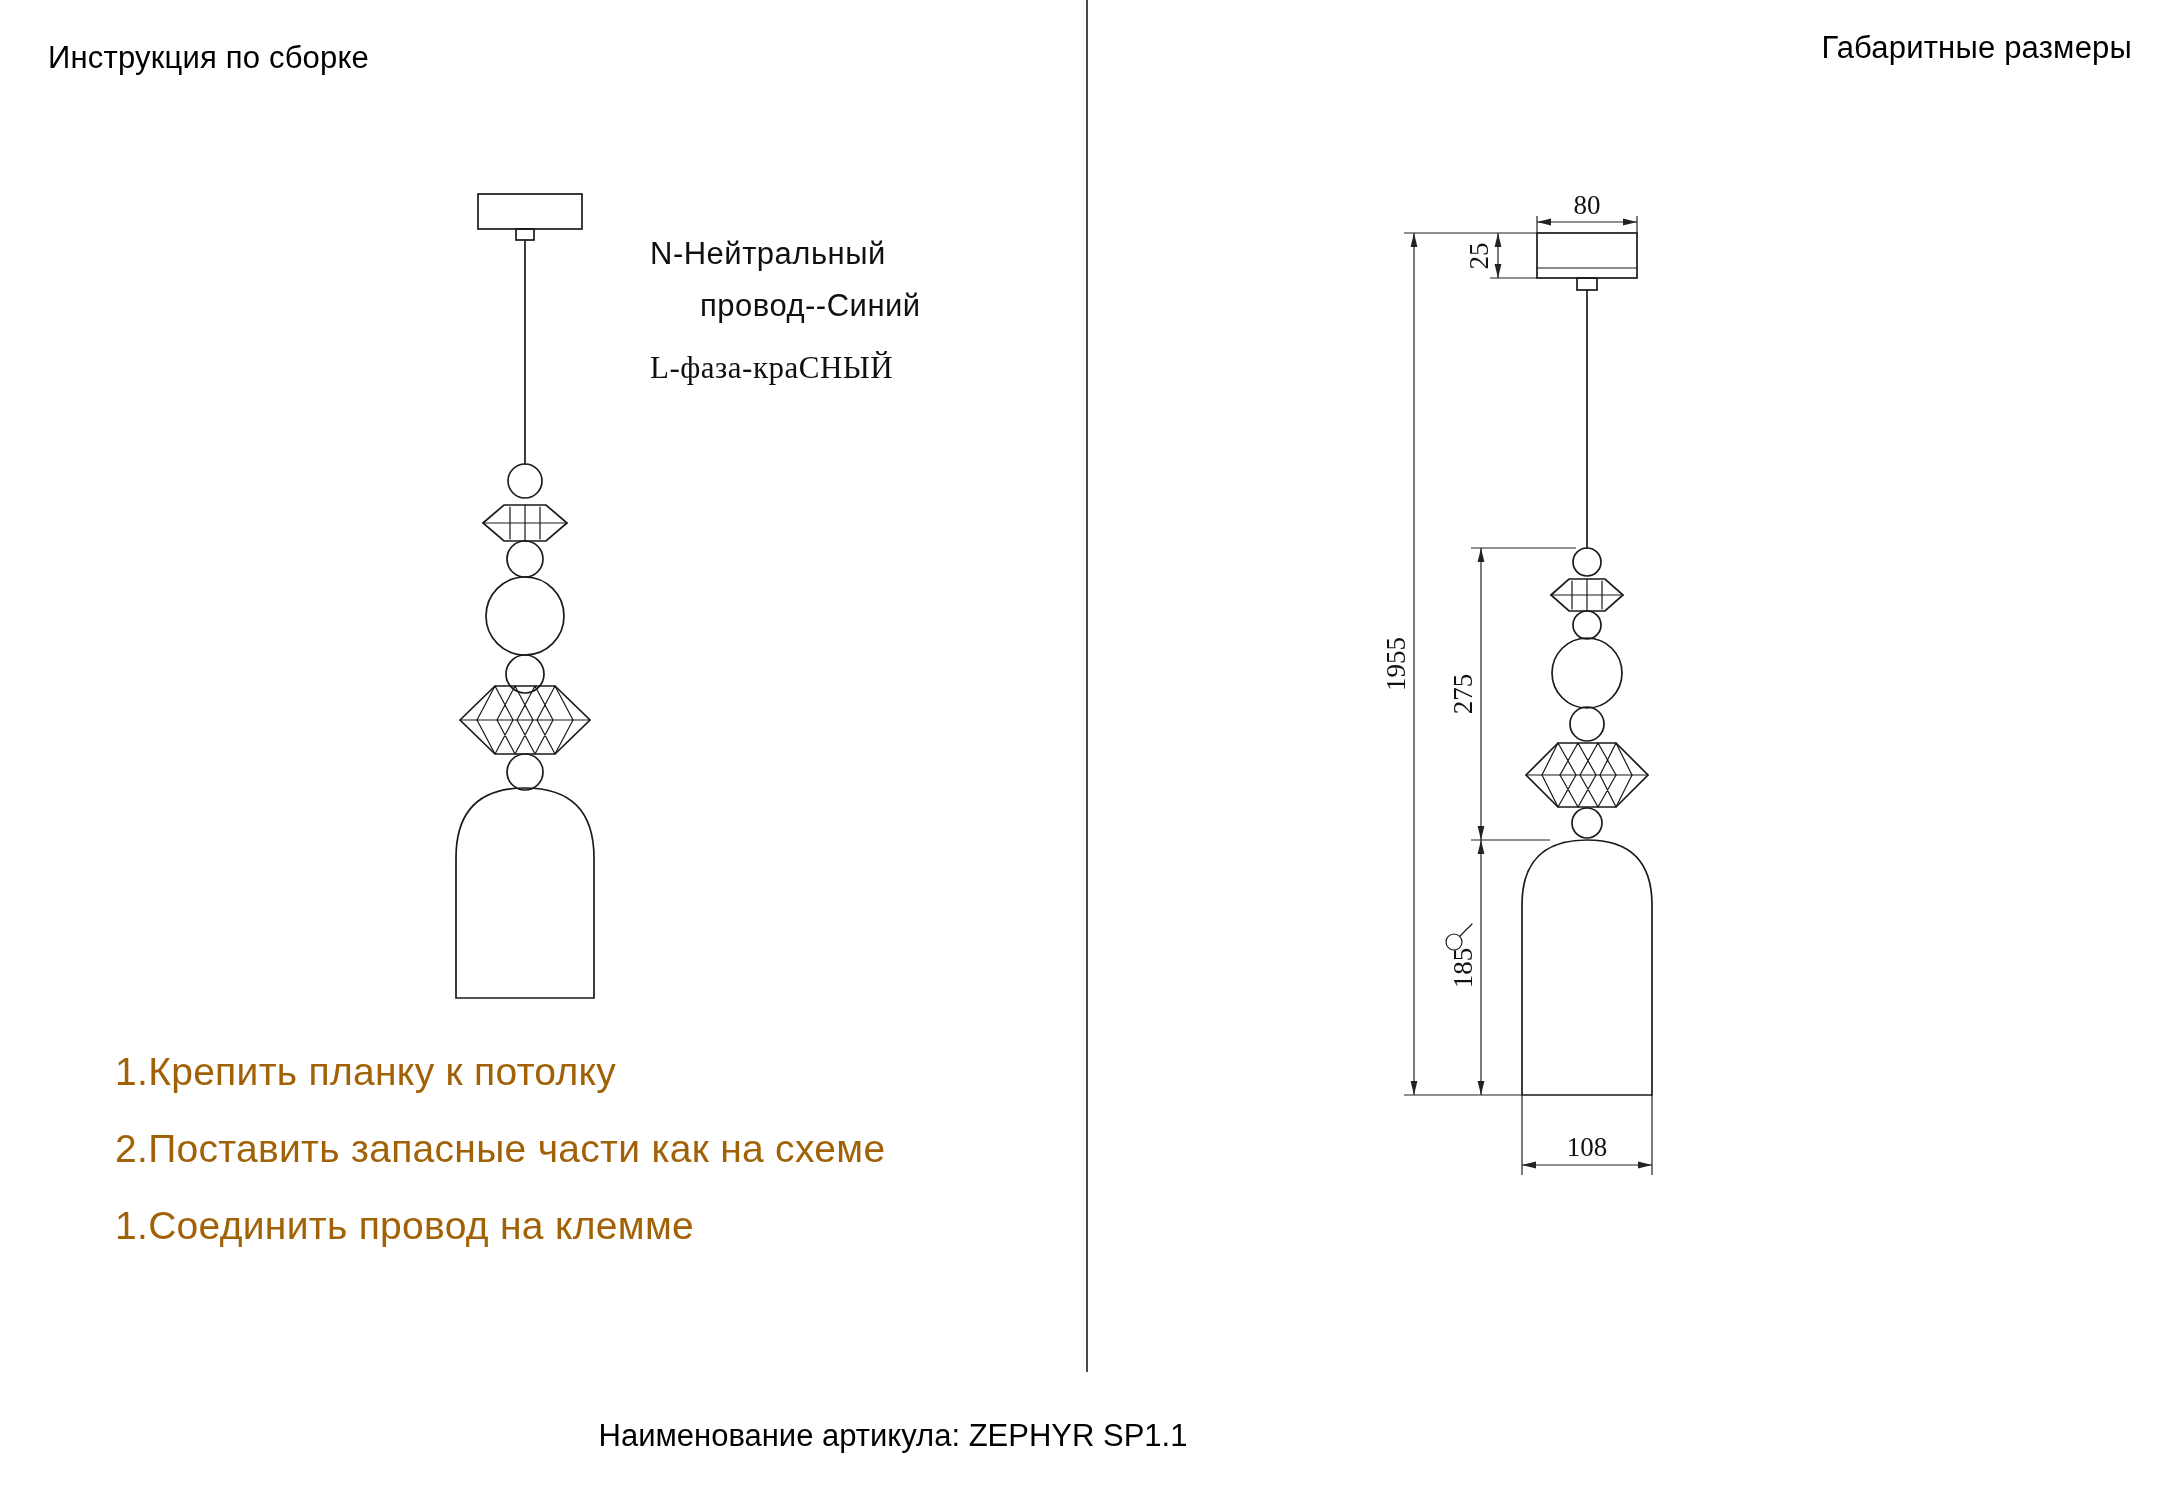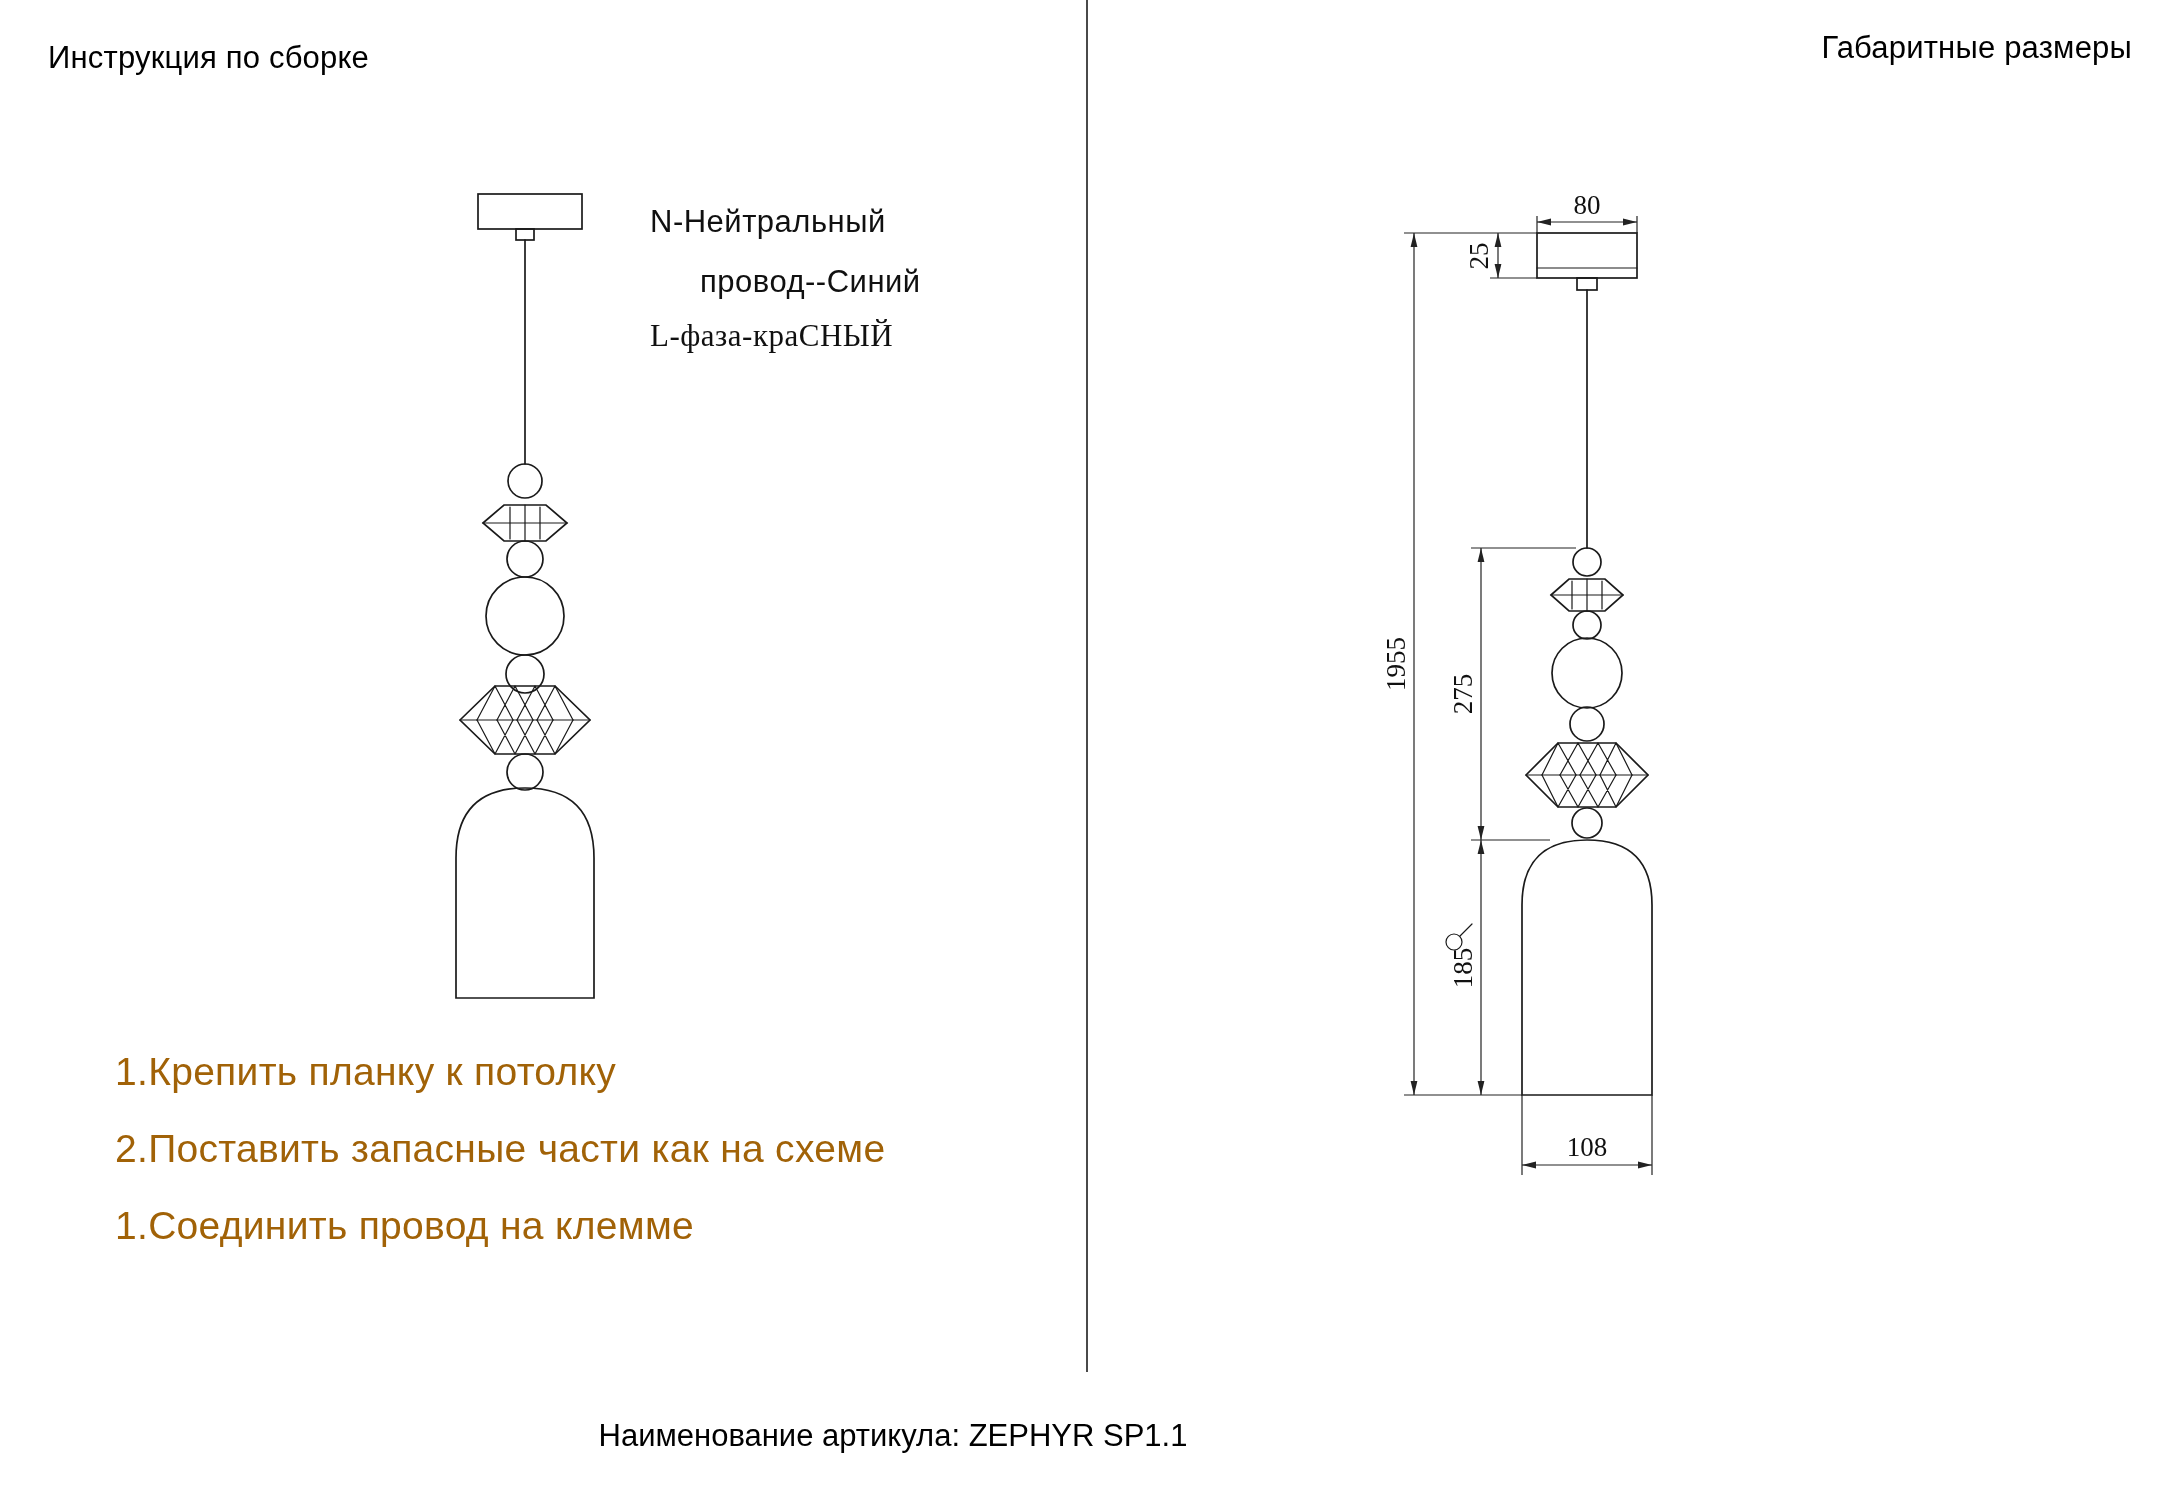--- a/index.html
+++ b/index.html
@@ -5,23 +5,23 @@
   * { margin:0; padding:0; box-sizing:border-box; }
   html,body { background:#ffffff; }
   body {
     width:2174px; height:1500px; position:relative; overflow:hidden;
     font-family:"Liberation Sans", sans-serif; color:#111;
   }
   .divider { position:absolute; left:1086px; top:0; width:2px; height:1372px; background:#4a4a4a; }
   .panel-title { position:absolute; font-size:31px; color:#000; letter-spacing:0.2px; }
   .left-title { left:36px; top:40px;margin-left:12px; }
   .right-title { right:42px; top:30px; }
-  .wire-label { position:absolute; font-size:31px; color:#101010; letter-spacing:0.5px; }
+  .wire-label { position:absolute; font-size:31px; color:#101010; letter-spacing:0.5px;margin-top:32px; }
   .wl-n1 { left:650px; top:204px; }
-  .wl-n2 { left:700px; top:264px; }
+  .wl-n2 { left:700px; top:256px; }
   .wl-l  { left:650px; top:318px;font-family:Liberation Serif, serif; }
   .steps { position:absolute; left:115px; top:1050px; }
   .step  { font-size:39px; color:#a16207; margin-bottom:33px; letter-spacing:0.3px; }
   .footer-label { position:absolute; left:0; top:1418px; width:1786px; text-align:center; font-size:31px; color:#000; }
   svg { position:absolute; }
   .ln  { stroke:#1a1a1a; stroke-width:1.7; fill:none; stroke-linecap:round; }
   .lnf { stroke:#1a1a1a; stroke-width:1.2; fill:none; stroke-linecap:round; }
   .dim { stroke:#222222; stroke-width:1.2; fill:none; }
   .dimtxt { font-family:"Liberation Serif", serif; font-size:27px; fill:#111; }
 </style>

